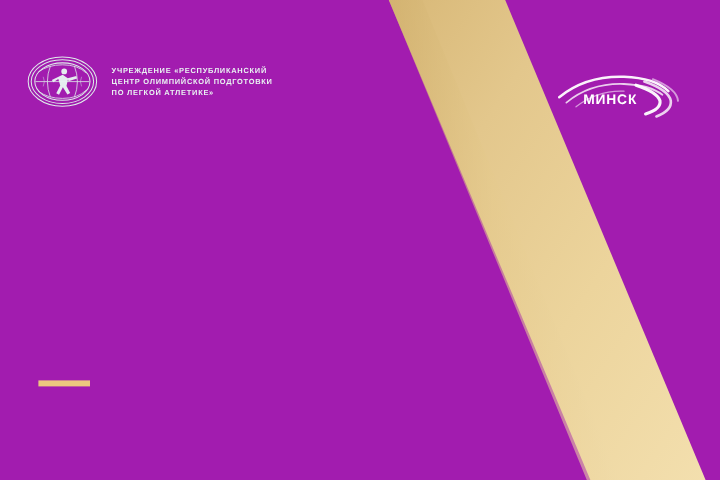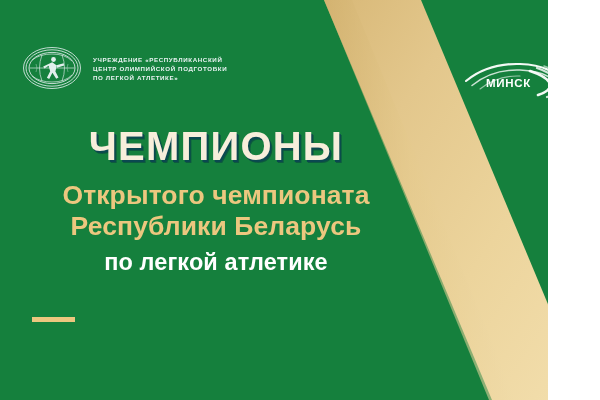--- a/index.html
+++ b/index.html
@@ -6,24 +6,24 @@
     margin: 0;
     padding: 0;
     background: #ffffff;
   }
   body {
     font-family: "Liberation Sans", sans-serif;
   }
 
   #poster {
     position: relative;
-    width: 548px;
+    width: 600px;
     height: 400px;
     overflow: hidden;
-    background: #15803d;
+    background: #a21caf;
   }
 
   
   .stripe-layer {
     position: absolute;
     inset: 0;
     width: 600px;
     height: 400px;
     pointer-events: none;
   }
@@ -185,22 +185,16 @@
       <path d="M8 23 Q30 5 62 6 Q88 7 99 18" stroke-width="2.1" opacity="0.95"></path>
       <path d="M14 27.5 Q34 11 62 12 Q84 13 94 21" stroke-width="1.5" opacity="0.78"></path>
       <path d="M22 31 Q40 17 62 18" stroke-width="1.1" opacity="0.55"></path>
       <path d="M72 13 Q90 19 92 26 Q93 33 80 37" stroke-width="2.6" opacity="0.95"></path>
       <path d="M79 10 Q99 17 101 26 Q102 34 89 39" stroke-width="2.2" opacity="0.8"></path>
       <path d="M86 8 Q106 16 107 26" stroke-width="1.6" opacity="0.55"></path>
     </g>
     <text x="28" y="29" font-family="Liberation Sans, sans-serif" font-size="11.5" font-weight="700" fill="#ffffff" letter-spacing="0.7">МИНСК</text>
   </svg>
 
-  <div class="headline-block">
-    <h1 class="champions">ЧЕМПИОНЫ</h1>
-    <p class="sub-gold">Открытого чемпионата</p>
-    <p class="sub-gold">Республики Беларусь</p>
-    <p class="sub-white">по легкой атлетике</p>
-  </div>
 
   <div class="dash"></div>
 
 </div>
 
 </body></html>

